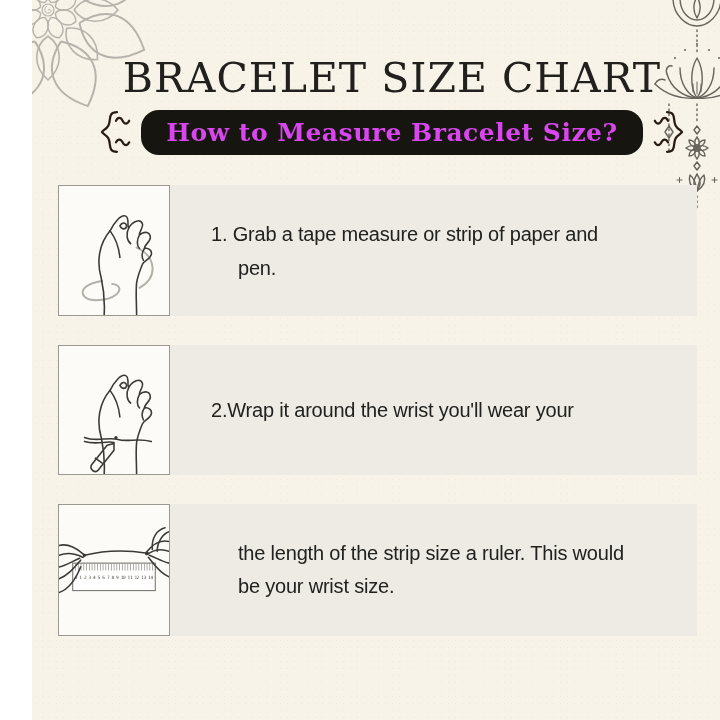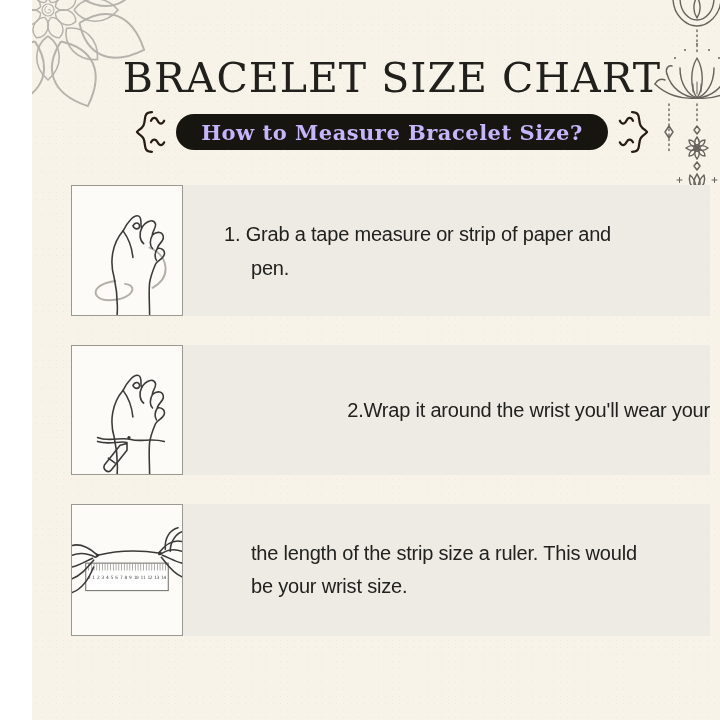--- a/index.html
+++ b/index.html
@@ -26,29 +26,29 @@
     font-family:"DejaVu Serif","Liberation Serif",serif;
     font-weight:400;font-size:41px;line-height:44px;
     letter-spacing:1px;color:#21201c;
   }
   .badge-row{
     margin-top:9px;display:flex;justify-content:center;align-items:center;gap:9px;
   }
   .flourish{width:32px;height:46px;flex:0 0 auto;}
   .flourish.right{transform:scaleX(-1);}
   .badge{
-    height:36px;border-radius:18px;padding:0 25px;
+    height:45px;border-radius:18px;padding:0 25px;
     display:flex;align-items:center;background:#17150f;
     font-family:"DejaVu Serif","Liberation Serif",serif;
-    font-weight:700;font-size:21px;color:#c4b5fd;letter-spacing:0.5px;
-  }
-  
-  .steps{position:absolute;top:185px;left:39px;width:639px;}
+    font-weight:700;font-size:25px;color:#d946ef;letter-spacing:0.5px;
+  }
+  
+  .steps{position:absolute;top:185px;left:26px;width:639px;}
   .step{display:flex;background:#edebe3;margin-bottom:29px;}
-  .step.h131{height:131px;} .step.h130{height:130px;justify-content:space-between;} .step.h132{height:132px;}
+  .step.h131{height:131px;} .step.h130{height:130px;} .step.h132{height:132px;}
   .illus{
     width:112px;flex:0 0 112px;box-sizing:border-box;
     background:#fcfbf7;border:1px solid #9b988f;
   }
   .illus svg{display:block;width:100%;height:100%;}
   .step-text{
     display:flex;flex-direction:column;justify-content:center;
     margin-left:41px;font-size:20px;color:#21211f;letter-spacing:-0.2px;
   }
   .line{line-height:34px;white-space:nowrap;}

